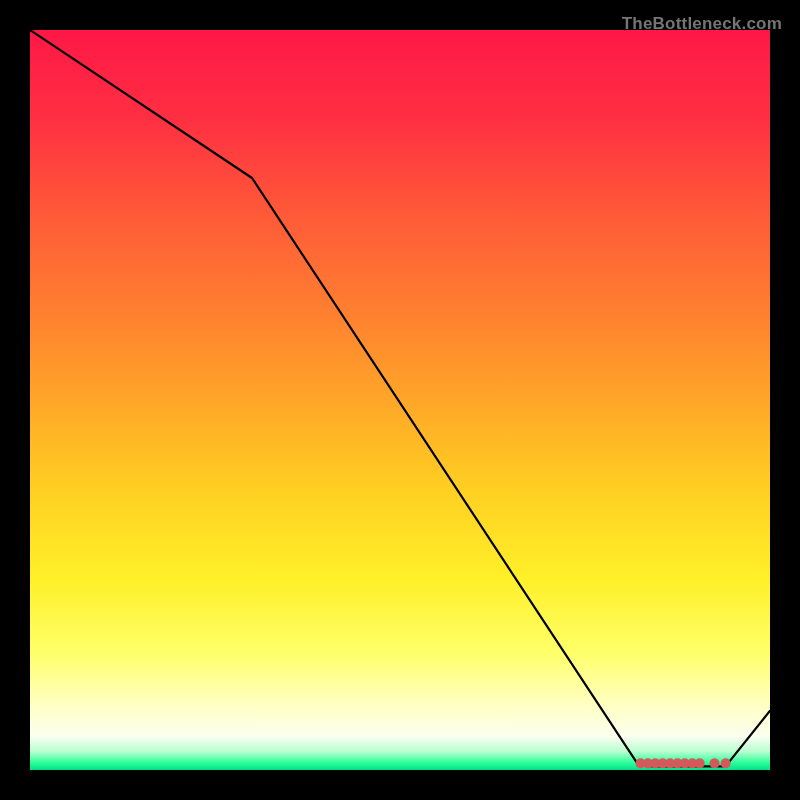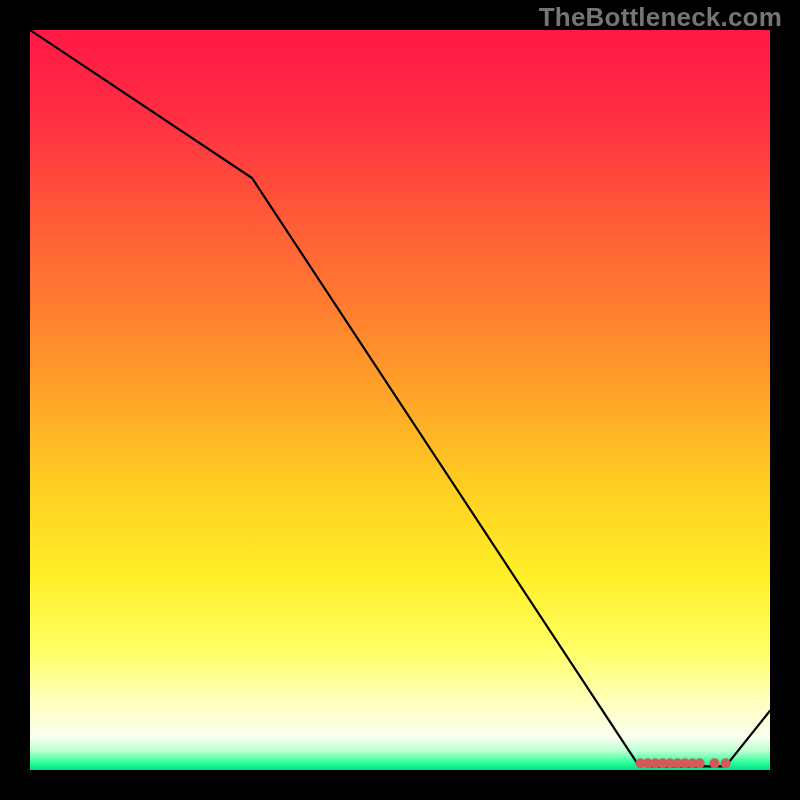--- a/index.html
+++ b/index.html
@@ -11,24 +11,24 @@
     overflow: hidden;
   }
   .container {
     position: relative;
     width: 800px;
     height: 800px;
     background: #000;
   }
   .attribution {
     position: absolute;
-    top: 2px;
+    top: 14px;
     right: 18px;
     font-family: Arial, Helvetica, sans-serif;
-    font-size: 26px;
+    font-size: 17px;
     font-weight: 600;
     color: #757575;
     letter-spacing: 0.2px;
   }
   .plot {
     position: absolute;
     left: 30px;
     top: 30px;
     width: 740px;
     height: 740px;

